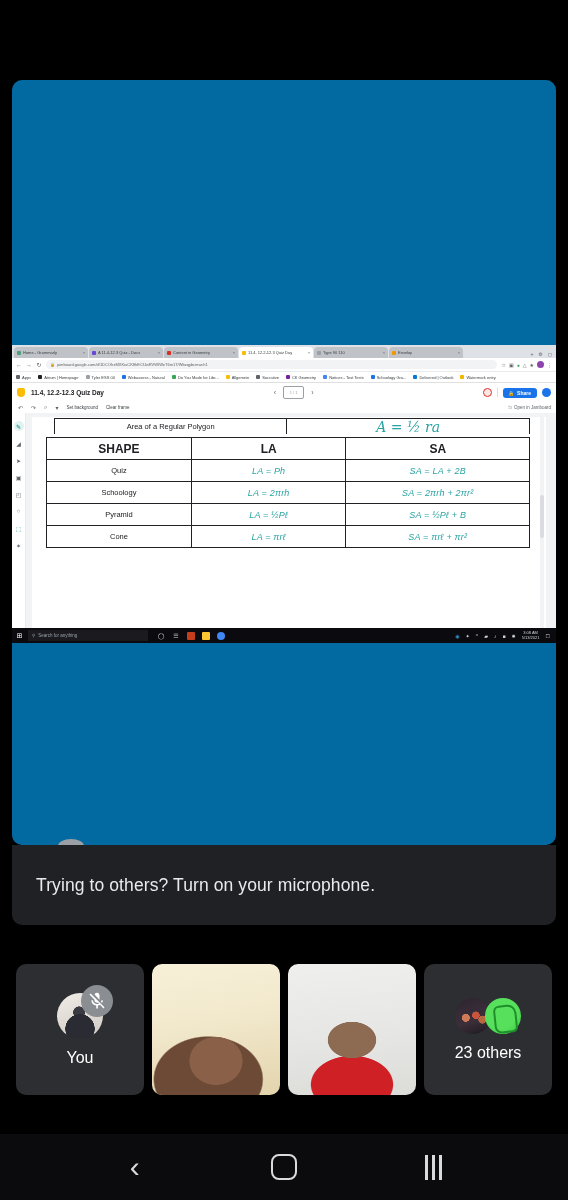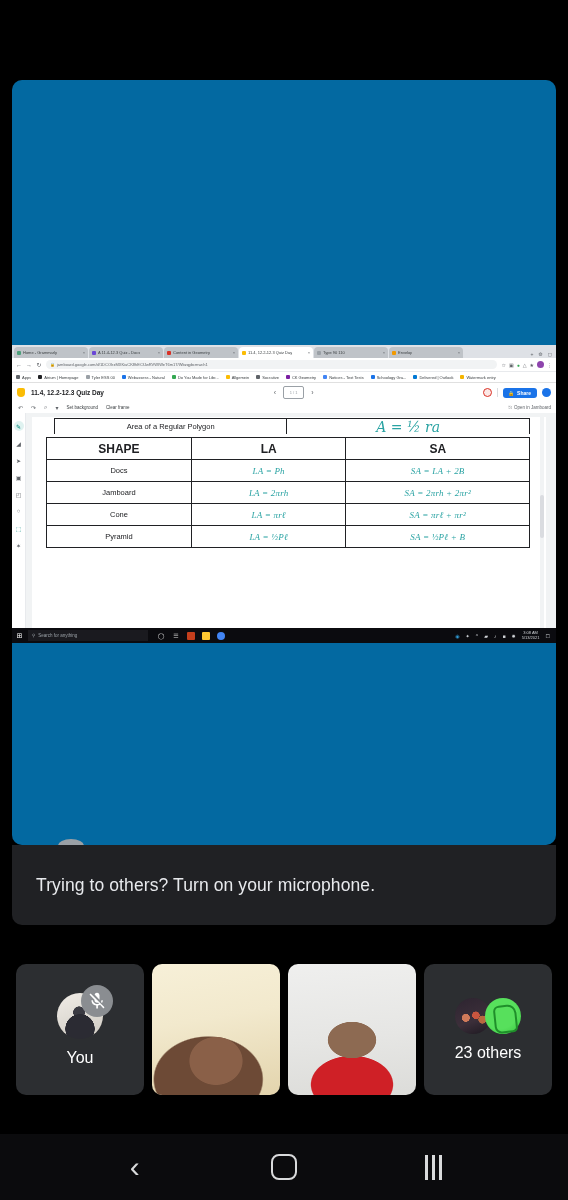--- a/index.html
+++ b/index.html
@@ -222,21 +222,21 @@
   .formula-table td, .formula-table th {
     border: 1px solid #202124;
     height: 22px;
     text-align: center;
     vertical-align: middle;
     padding: 0 2px;
   }
   .formula-table th { font-size: 12px; font-weight: bold; color: #202124; }
   .formula-table td.shape { font-size: 7.5px; color: #202124; width: 30%; }
   .formula-table td.hand {
-    font-family: Liberation Serif, serif;
+    font-family: Liberation Sans, sans-serif;
     font-size: 9px;
     color: #2aa3a3;
     font-style: italic;
     letter-spacing: .2px;
     white-space: nowrap;
   }
   .formula-table td.la { width: 32%; }
 
   
   .win-taskbar {
@@ -558,38 +558,38 @@
             <table class="formula-table">
               <thead>
                 <tr>
                   <th>SHAPE</th>
                   <th>LA</th>
                   <th>SA</th>
                 </tr>
               </thead>
               <tbody>
                 <tr>
-                  <td class="shape">Docs</td>
+                  <td class="shape">Quiz</td>
                   <td class="hand la">LA = Ph</td>
                   <td class="hand">SA = LA + 2B</td>
                 </tr>
                 <tr>
-                  <td class="shape">Jamboard</td>
+                  <td class="shape">Schoology</td>
                   <td class="hand la">LA = 2πrh</td>
                   <td class="hand">SA = 2πrh + 2πr²</td>
+                </tr>
+                <tr>
+                  <td class="shape">Pyramid</td>
+                  <td class="hand la">LA = ½Pℓ</td>
+                  <td class="hand">SA = ½Pℓ + B</td>
                 </tr>
                 <tr>
                   <td class="shape">Cone</td>
                   <td class="hand la">LA = πrℓ</td>
                   <td class="hand">SA = πrℓ + πr²</td>
-                </tr>
-                <tr>
-                  <td class="shape">Pyramid</td>
-                  <td class="hand la">LA = ½Pℓ</td>
-                  <td class="hand">SA = ½Pℓ + B</td>
                 </tr>
               </tbody>
             </table>
 
             <div class="jam-scroll">
               <div class="thumb"></div>
             </div>
           </div>
         </div>
 

